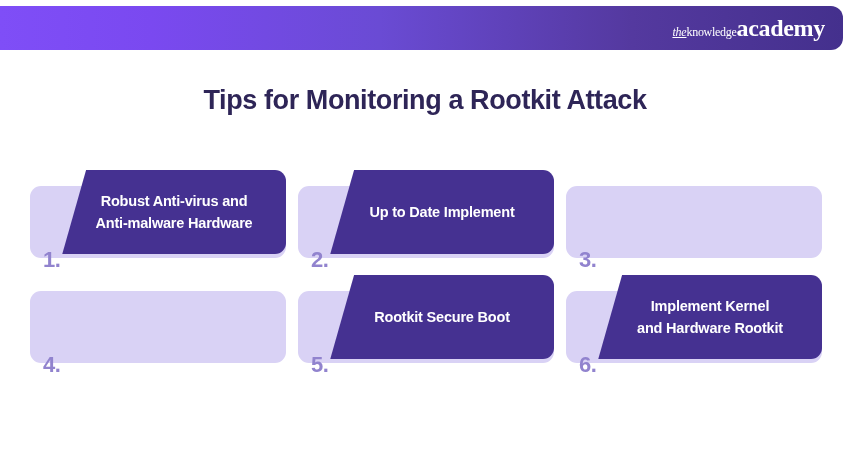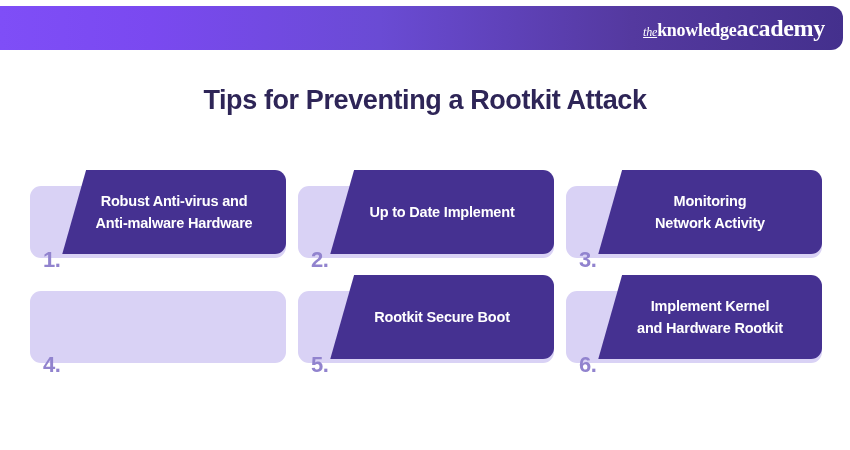--- a/index.html
+++ b/index.html
@@ -36,22 +36,22 @@
     white-space: nowrap;
     line-height: 1;
   }
   .logo .logo-the {
     font-style: italic;
     font-size: 12px;
     letter-spacing: -0.2px;
     text-decoration: underline;
   }
   .logo .logo-knowledge {
-    font-size: 18px;
-    font-weight: bold;
+    font-size: 12px;
+    font-weight: normal;
     letter-spacing: -0.3px;
   }
   .logo .logo-academy {
     font-size: 24px;
     font-weight: bold;
     letter-spacing: -0.3px;
   }
 
   
   .page-title {
@@ -146,21 +146,21 @@
 </style>
 </head>
 <body>
 
 <div class="header-bar">
   <div class="logo">
     <span class="logo-the">the</span><span class="logo-knowledge">knowledge</span><span class="logo-academy">academy</span>
   </div>
 </div>
 
-<div class="page-title">Tips for Preventing a Rootkit Attack</div>
+<div class="page-title">Tips for Monitoring a Rootkit Attack</div>
 
 <div class="tips-grid">
 
   <div class="tip-card">
     <div class="tip-plate"></div>
     <div class="tip-number">1.</div>
     <div class="tip-panel">
       <div class="tip-panel-inner">
         <div class="tip-label">Robust Anti-virus and
 Anti-malware Hardware</div>
@@ -174,26 +174,20 @@
     <div class="tip-panel">
       <div class="tip-panel-inner">
         <div class="tip-label">Up to Date Implement</div>
       </div>
     </div>
   </div>
 
   <div class="tip-card">
     <div class="tip-plate"></div>
     <div class="tip-number">3.</div>
-    <div class="tip-panel">
-      <div class="tip-panel-inner">
-        <div class="tip-label">Monitoring
-Network Activity</div>
-      </div>
-    </div>
   </div>
 
   <div class="tip-card">
     <div class="tip-plate"></div>
     <div class="tip-number">4.</div>
   </div>
 
   <div class="tip-card">
     <div class="tip-plate"></div>
     <div class="tip-number">5.</div>

